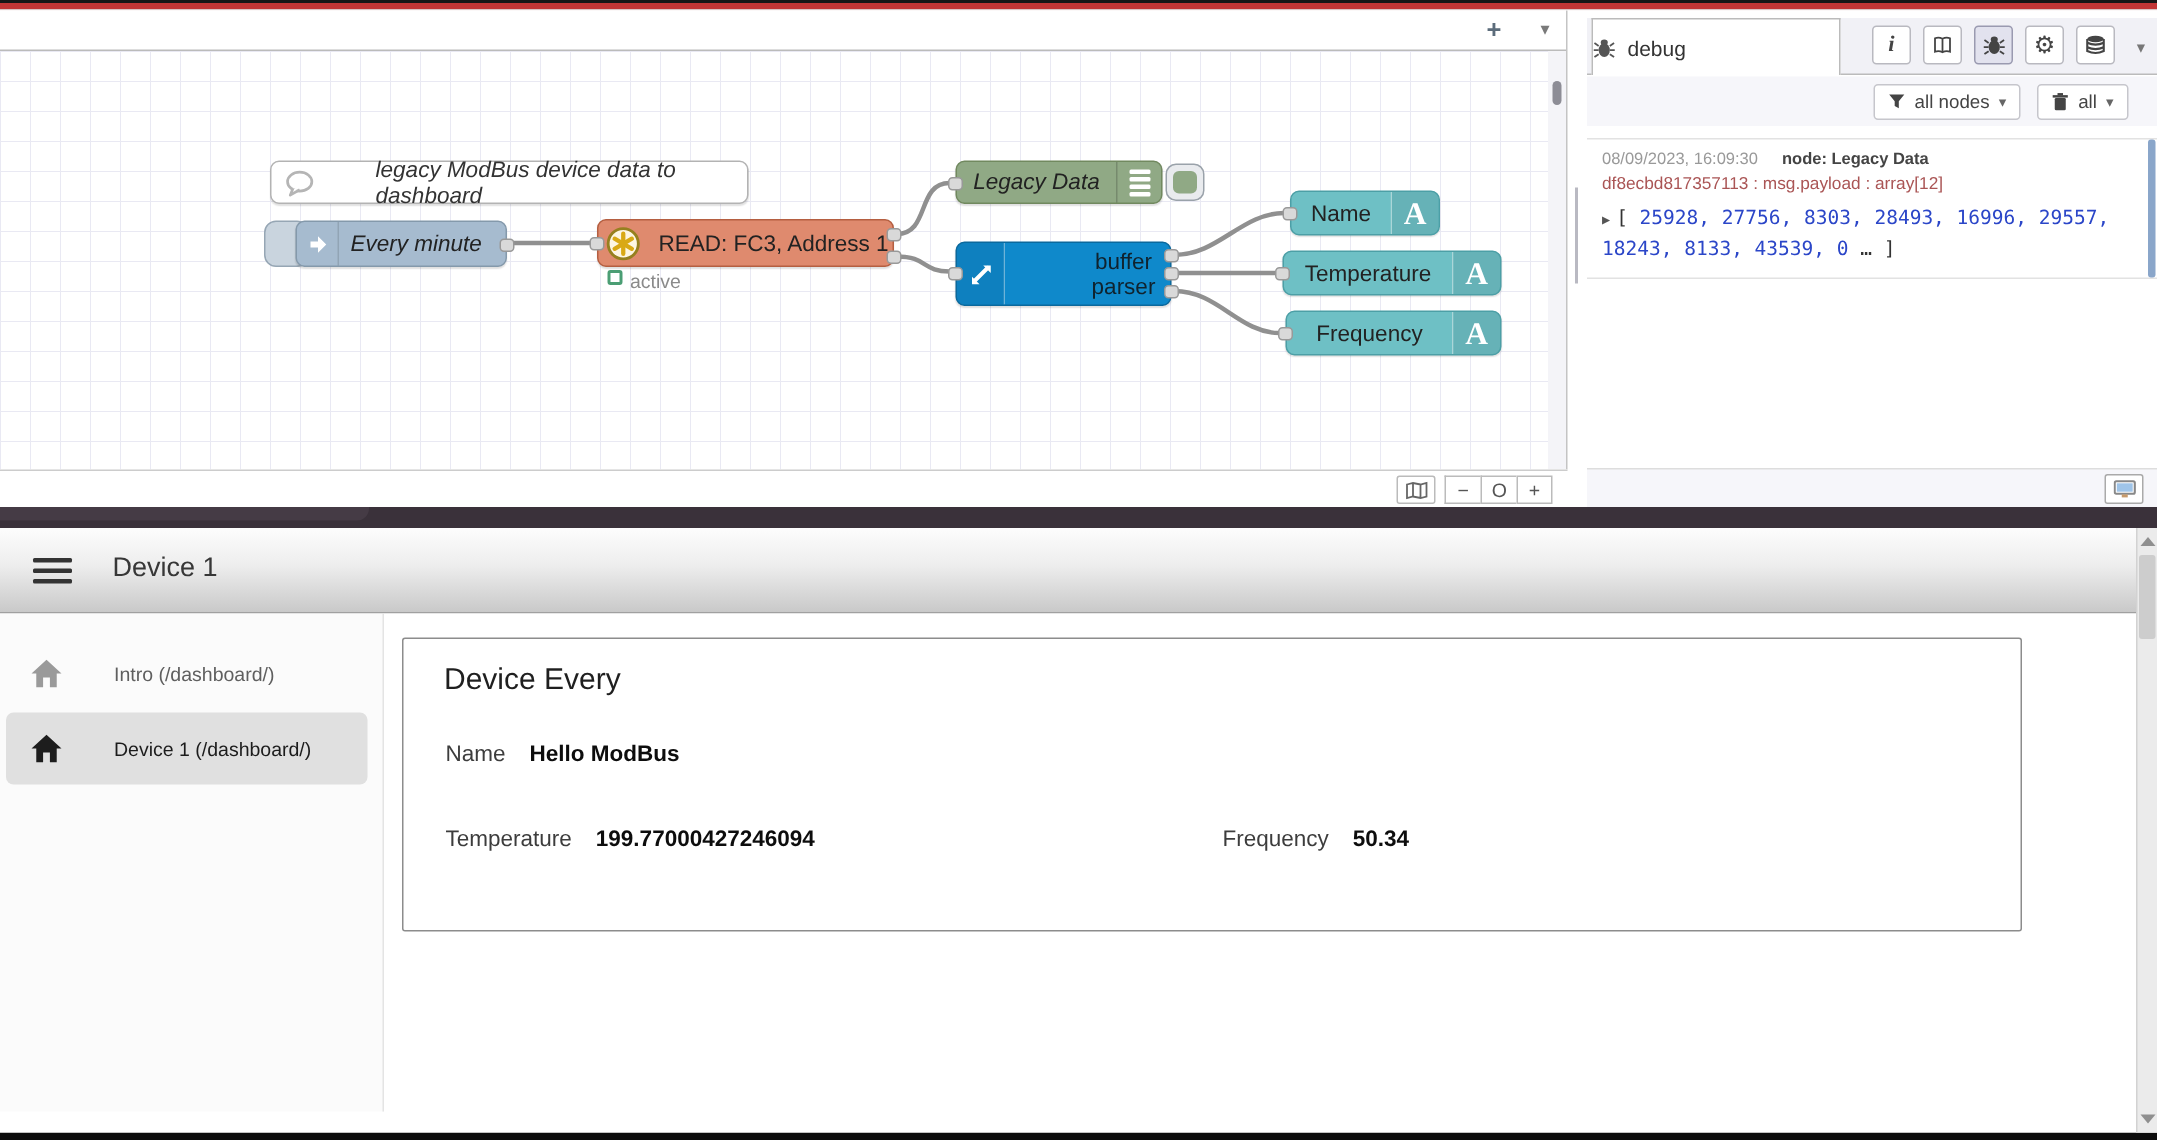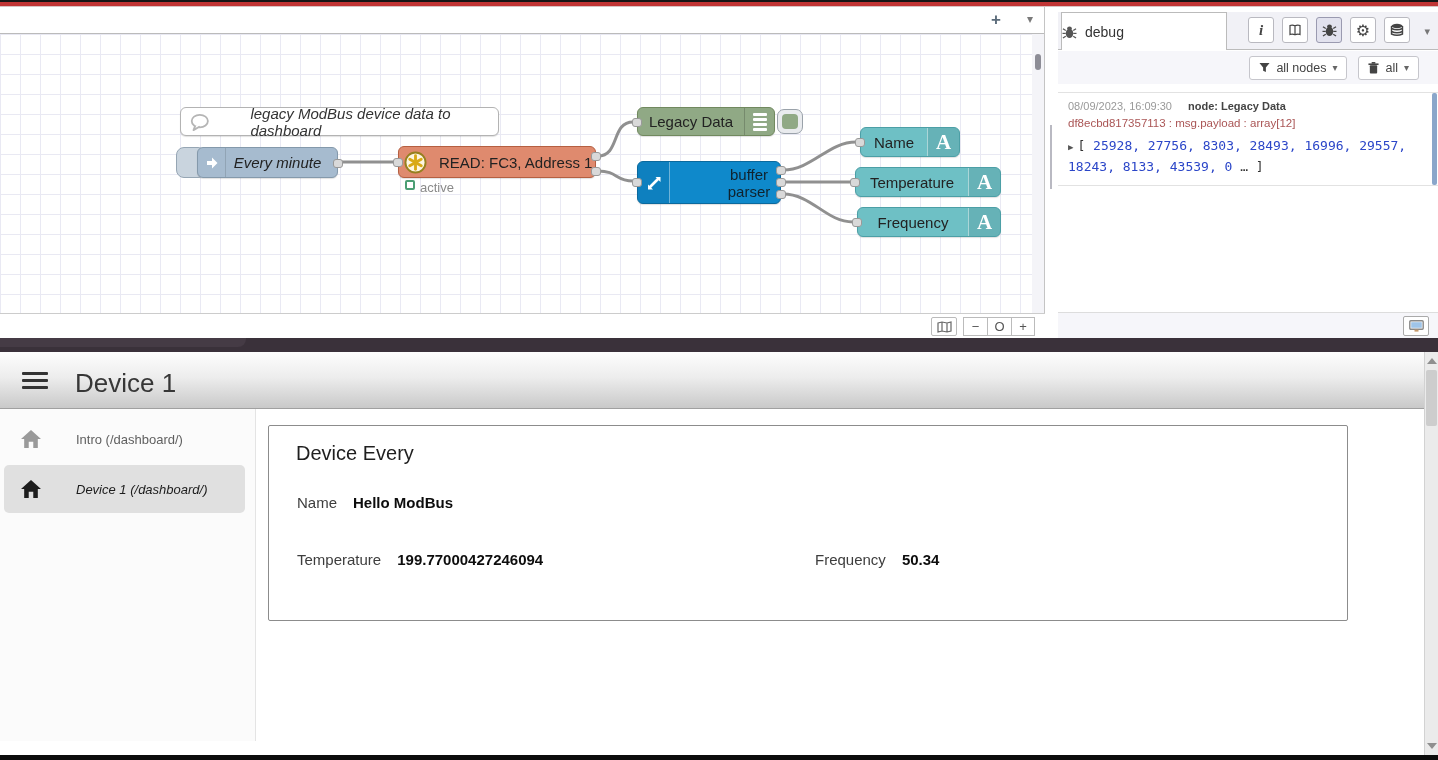--- a/index.html
+++ b/index.html
@@ -34,21 +34,21 @@
   .inject-node .txt { font-style:italic; flex:1; text-align:center; padding-right:8px; }
 
   .modbus-node { background:#df8a6e; border-color:#b55f41; }
   .modbus-node .band { width:32px; align-self:stretch; display:flex; align-items:center; justify-content:center; }
   .modbus-node .txt { padding-left:8px; }
 
   .status-row { position:absolute; display:flex; align-items:flex-start; gap:5px; font-size:13px; color:#8a8a8a; }
   .status-dot { width:10px; height:10px; border:2px solid #4b9e74; border-radius:2px; background:#fff; }
 
   .debug-node { background:#90a985; border-color:#71895f; }
-  .debug-node .txt { flex:1; text-align:center; }
+  .debug-node .txt { font-style:italic; flex:1; text-align:center; }
   .debug-node .band { width:30px; align-self:stretch; border-left:1px solid rgba(0,0,0,.18); display:flex; flex-direction:column; justify-content:center; align-items:center; gap:2px; }
   .debug-node .band i { display:block; width:14px; height:3px; background:#fff; border-radius:1px; }
   .debug-toggle { position:absolute; width:26px; height:25px; background:#e9ebee; border:1px solid #9aa2aa; border-radius:7px; display:flex; align-items:center; justify-content:center; cursor:pointer; }
   .debug-toggle .inner { width:16px; height:15px; background:#90a985; border-radius:4px; }
 
   .buffer-node { background:#0f89cb; border-color:#0b699d; color:#0d2430;gap:48px; }
   .buffer-node .band { width:32px; align-self:stretch; display:flex; align-items:center; justify-content:center; border-right:1px solid rgba(255,255,255,.4); background:rgba(0,0,0,.06); border-radius:5px 0 0 5px; }
   .buffer-node .txt { flex:1; text-align:center; color:#10232e; }
 
   .ui-node { background:#6ec0c5; border-color:#4c9fa6; }
@@ -100,28 +100,28 @@
 
   
   .window-gap { position:relative; width:1438px; height:14px; background:#3a313a; }
   .window-gap .seg { position:absolute; left:0; top:0; width:246px; height:9px; background:#453b45; border-radius:0 0 8px 0; }
 
   
   .dashboard { position:relative; width:1438px; height:403px; background:#fff; }
   .dash-header { position:absolute; left:0; top:0; width:100%; height:57px; background:linear-gradient(180deg,#fdfdfd 0%,#ededed 45%,#c9c9c9 100%); border-bottom:1px solid #a0a0a0; }
   .burger { position:absolute; left:22px; top:20px; width:26px; cursor:pointer; }
   .burger i { display:block; width:26px; height:3px; background:#333; margin-bottom:4px; border-radius:1px; }
-  .dash-title { position:absolute; left:75px; top:16px; font-size:26px; color:#373737; }
-
-  .dash-side { position:absolute; left:0; top:57px; width:256px; height:332px; background:#fbfbfb; border-right:1px solid #e4e4e4; padding-top:4px; }
+  .dash-title { position:absolute; left:75px; top:16px; font-size:18px; color:#373737; }
+
+  .dash-side { position:absolute; left:0; top:57px; width:256px; height:332px; background:#fbfbfb; border-right:1px solid #e4e4e4; padding-top:14px; }
   .menu-item { position:relative; height:48px; margin:2px 10px 2px 4px; border-radius:5px; display:flex; align-items:center; cursor:pointer; }
   .menu-item.selected { background:#e0e0e0; }
   .menu-item .mi-icon { margin-left:16px; width:22px; height:20px; }
   .menu-item .mi-label { margin-left:34px; font-size:13px; color:#5f5f5f; }
-  .menu-item.selected .mi-label { color:#1c1c1c;font-style:italic; }
+  .menu-item.selected .mi-label { color:#1c1c1c; }
 
   .dash-main { position:absolute; left:256px; top:57px; width:1168px; height:332px; background:#fff; }
   .card { position:absolute; left:12px; top:16px; width:1080px; height:196px; background:#fff; border:1px solid #8c8c8c; border-radius:2px; }
   .card-title { position:absolute; left:27px; top:16px; font-size:20px; color:#1f1f1f; }
   .field { position:absolute; display:flex; align-items:baseline; gap:16px; font-size:15px; }
   .field .lab { color:#3d3d3d; }
   .field .val { color:#0d0d0d; font-weight:bold; }
   .f-name { left:28px; top:68px; }
   .f-temp { left:28px; top:125px; }
   .f-freq { left:546px; top:125px; }

